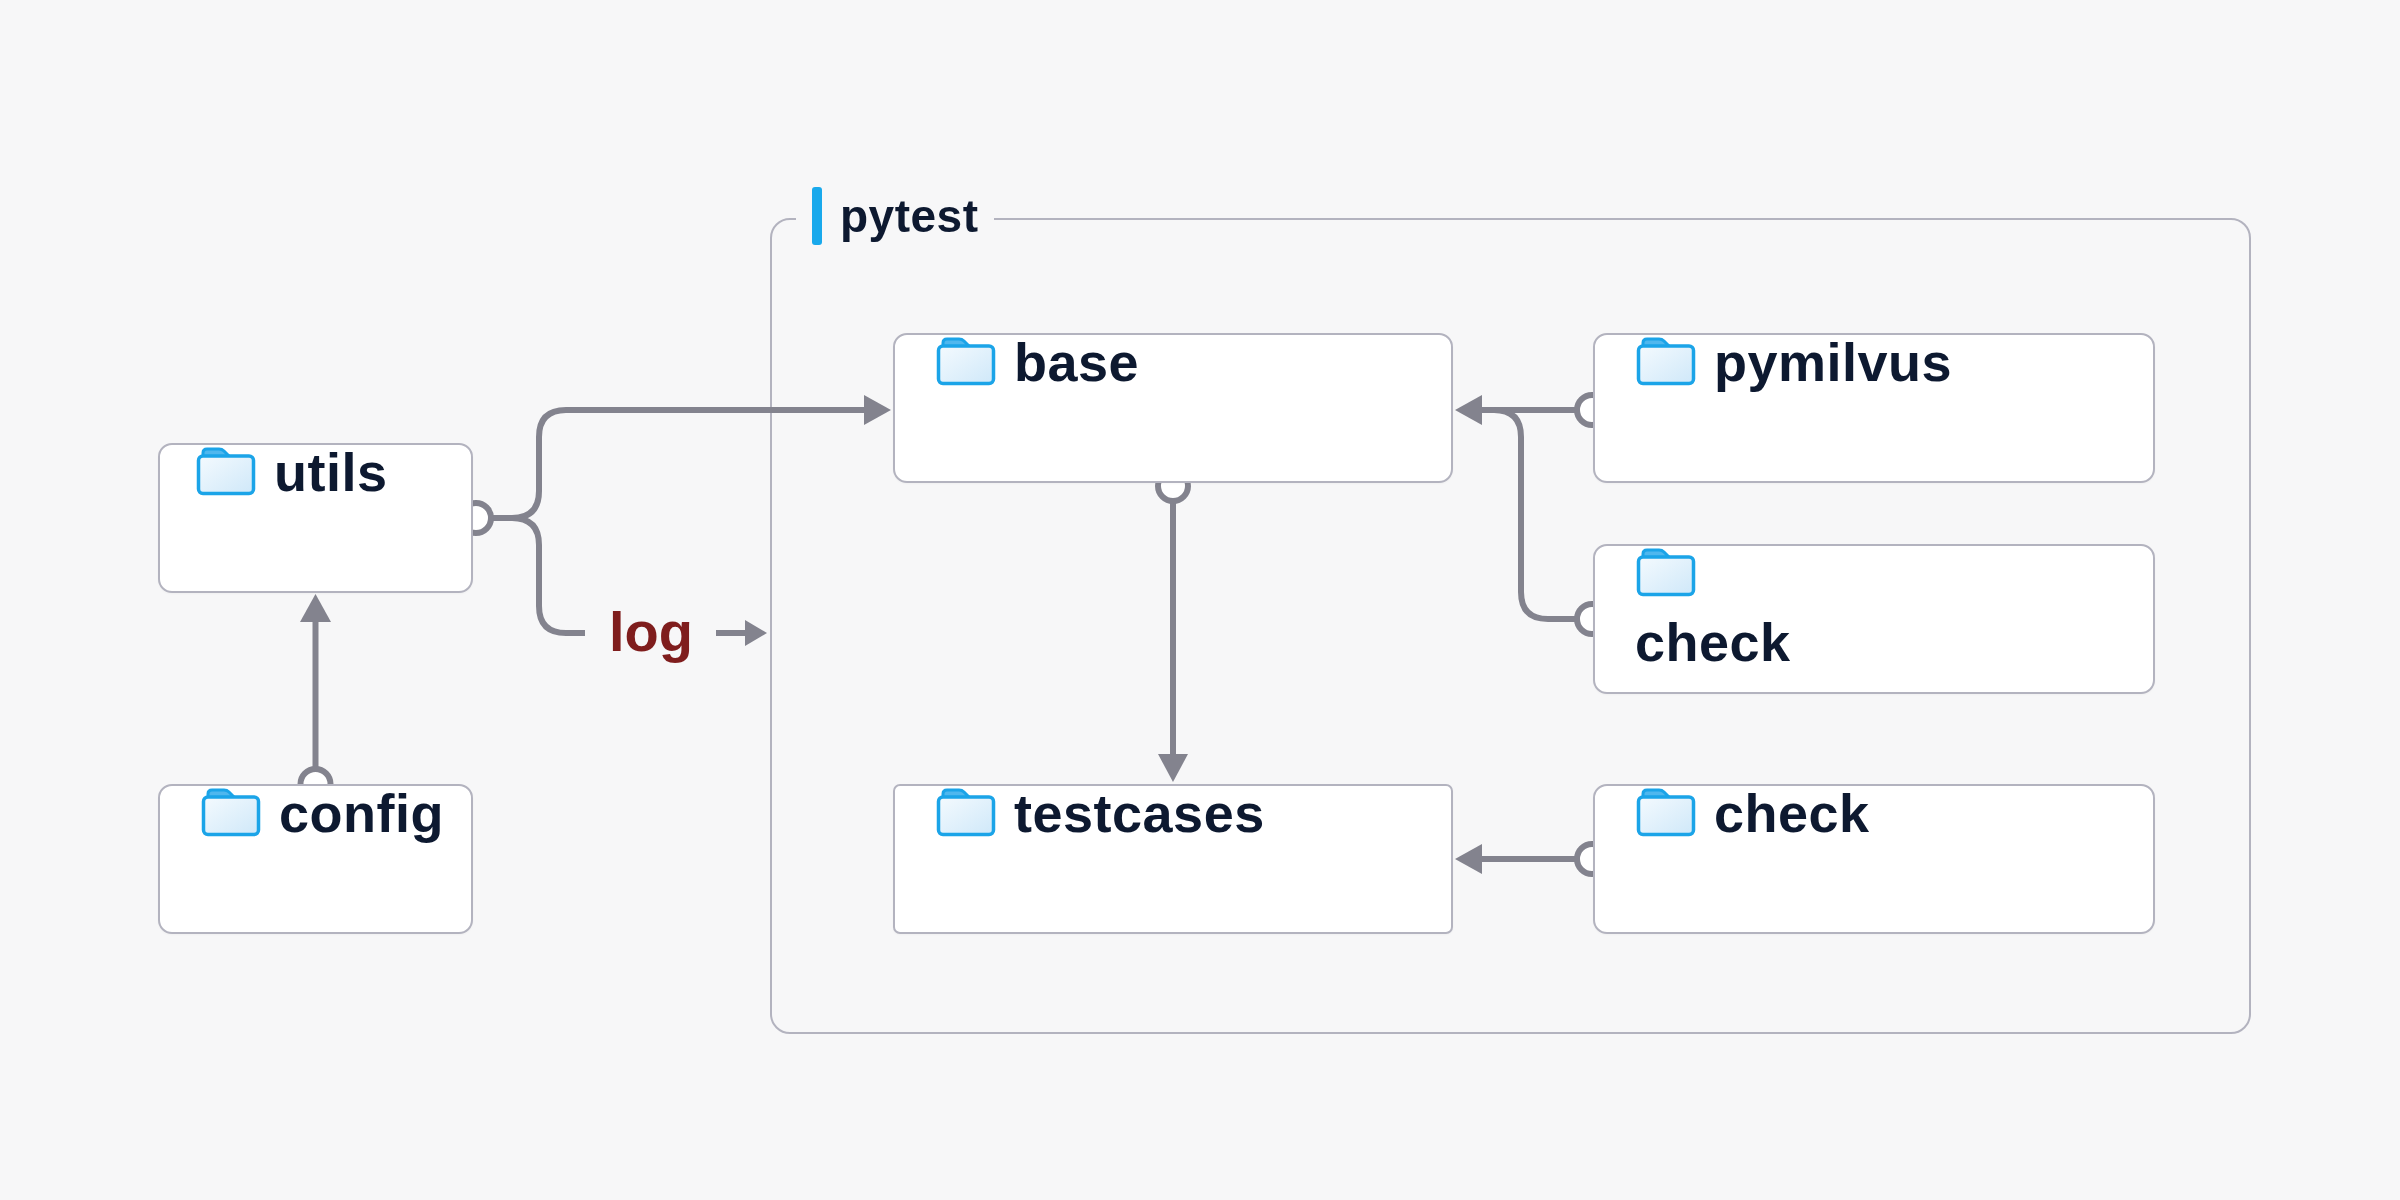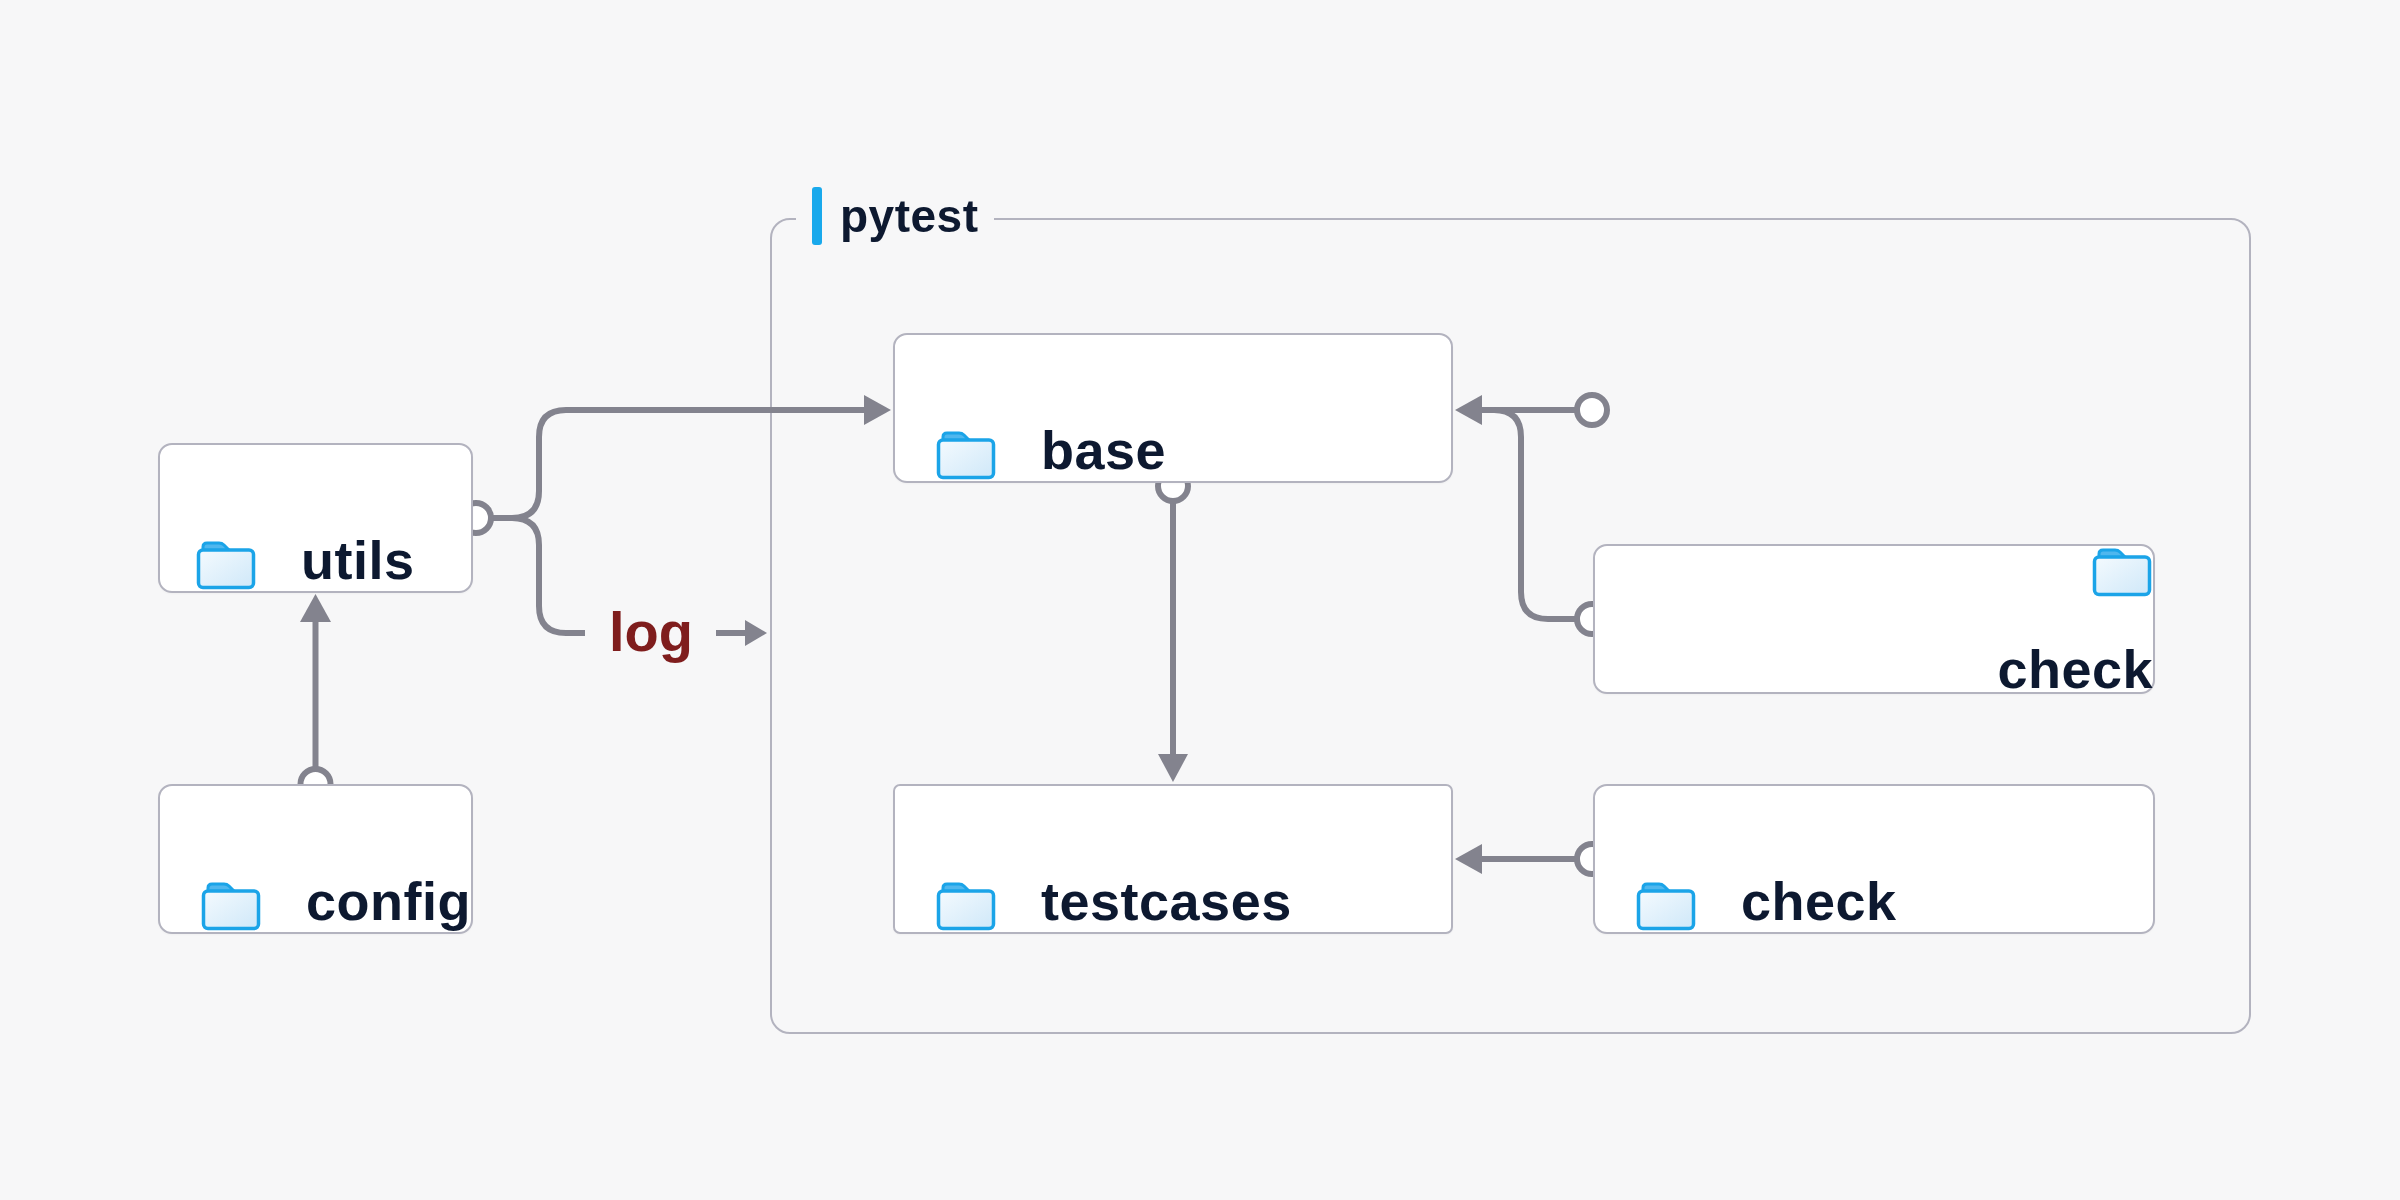--- a/index.html
+++ b/index.html
@@ -13,21 +13,21 @@
     border:2.5px solid #b3b3bf;border-radius:20px;background:transparent;
   }
   .container-label{
     position:absolute;left:796px;top:184px;height:64px;
     display:flex;align-items:center;gap:18px;padding:0 16px;background:#f7f7f8;
   }
   .accent-bar{width:10px;height:58px;background:#19a9ec;border-radius:3px;}
   .container-label-text{font-size:46px;font-weight:700;color:#0d1930;letter-spacing:.5px;}
   .node{
     position:absolute;background:#ffffff;border:2.5px solid #b3b3bf;border-radius:14px;
-    display:flex;align-items:flex-end;padding-left:40px;gap:44px;box-sizing:border-box;
+    display:flex;align-items:flex-start;padding-left:40px;gap:17px;box-sizing:border-box;
     box-shadow:0 1px 2px rgba(20,20,40,.03);
   }
   .node-label{font-size:54px;font-weight:700;color:#0d1930;letter-spacing:.5px;line-height:1;padding-bottom:4px;}
   .folder{width:62px;height:52px;flex:0 0 auto;}
   .log-label{
     position:absolute;left:596px;top:600px;width:110px;height:64px;
     display:flex;align-items:center;justify-content:center;
     font-size:56px;font-weight:600;color:#7f1d1d;line-height:1;
   }
   .defs-holder{position:absolute;width:0;height:0;overflow:hidden;}
@@ -108,20 +108,27 @@
   </div>
 
   <div class="node" style="left:893px;top:784px;width:560px;height:150px;border-radius:7px;">
     <svg class="folder" viewBox="0 0 62 52">
       <path d="M8 14 L8 8 Q8 4 12 4 L24 4 Q27 4 29 6 L36 13 Z" fill="#4fb7ee" stroke="#1ba4e8" stroke-width="3"></path>
       <rect x="3.5" y="11" width="55" height="37.5" rx="4.5" fill="url(#foldergrad)" stroke="#1ba4e8" stroke-width="3.5"></rect>
     </svg>
     <span class="node-label">testcases</span>
   </div>
 
+  <div class="node" style="left:1593px;top:333px;width:562px;height:150px;">
+    <svg class="folder" viewBox="0 0 62 52">
+      <path d="M8 14 L8 8 Q8 4 12 4 L24 4 Q27 4 29 6 L36 13 Z" fill="#4fb7ee" stroke="#1ba4e8" stroke-width="3"></path>
+      <rect x="3.5" y="11" width="55" height="37.5" rx="4.5" fill="url(#foldergrad)" stroke="#1ba4e8" stroke-width="3.5"></rect>
+    </svg>
+    <span class="node-label">pymilvus</span>
+  </div>
 
   <div class="node" style="left:1593px;top:544px;width:562px;height:150px;flex-direction:column;">
     <svg class="folder" viewBox="0 0 62 52">
       <path d="M8 14 L8 8 Q8 4 12 4 L24 4 Q27 4 29 6 L36 13 Z" fill="#4fb7ee" stroke="#1ba4e8" stroke-width="3"></path>
       <rect x="3.5" y="11" width="55" height="37.5" rx="4.5" fill="url(#foldergrad)" stroke="#1ba4e8" stroke-width="3.5"></rect>
     </svg>
     <span class="node-label">check</span>
   </div>
 
   <div class="node" style="left:1593px;top:784px;width:562px;height:150px;">

